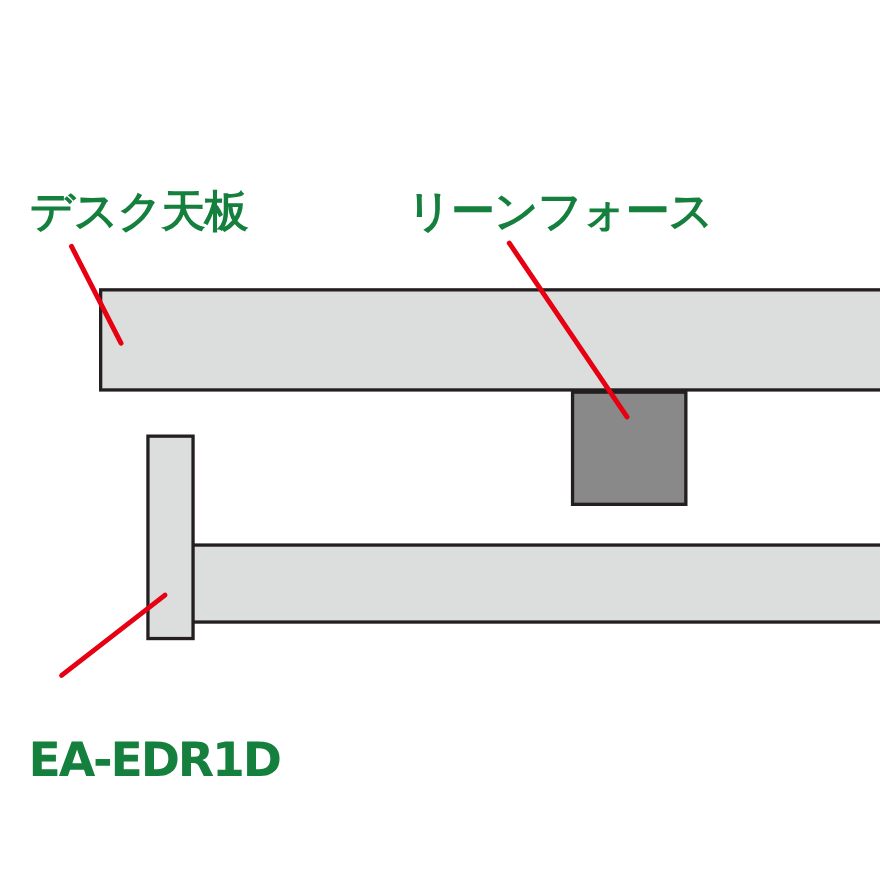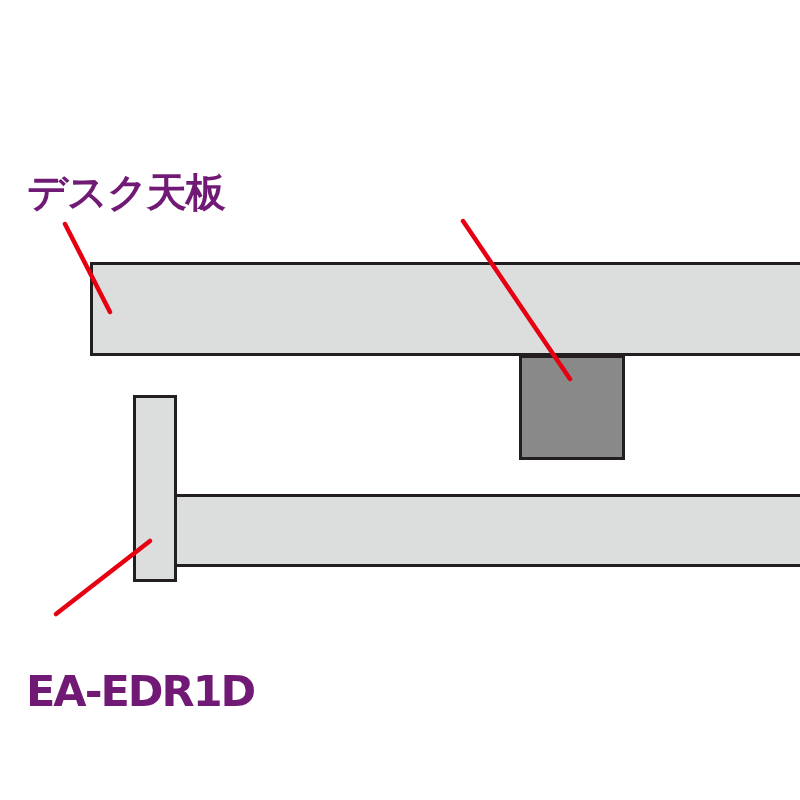--- a/index.html
+++ b/index.html
@@ -19,21 +19,21 @@
     height: 800px;
     overflow: hidden;
   }
   .diagram svg {
     position: absolute;
     left: 0;
     top: 0;
   }
   .label {
     position: absolute;
-    color: #701a75;
+    color: #15803d;
     font-weight: bold;
     line-height: 1;
     white-space: nowrap;
   }
   .label-jp {
     font-size: 40px;
     letter-spacing: -1px;
   }
   .label-model {
     font-size: 43px;
@@ -60,16 +60,17 @@
 
     <line x1="65" y1="224" x2="110" y2="312" stroke-width="4.5" stroke-linecap="round" stroke="#e60012"></line>
 
     <line x1="463" y1="221" x2="570" y2="379" stroke-width="4.5" stroke-linecap="round" stroke="#e60012"></line>
 
     <line x1="150" y1="541" x2="56" y2="614" stroke-width="4.5" stroke-linecap="round" stroke="#e60012"></line>
   </svg>
 
   <div class="label label-jp" id="label-desk-panel">デスク天板</div>
 
+  <div class="label label-jp" id="label-reinforce">リーンフォース</div>
 
   <div class="label label-model" id="label-model-number">EA-EDR1D</div>
 
 </div>
 
 </body></html>

